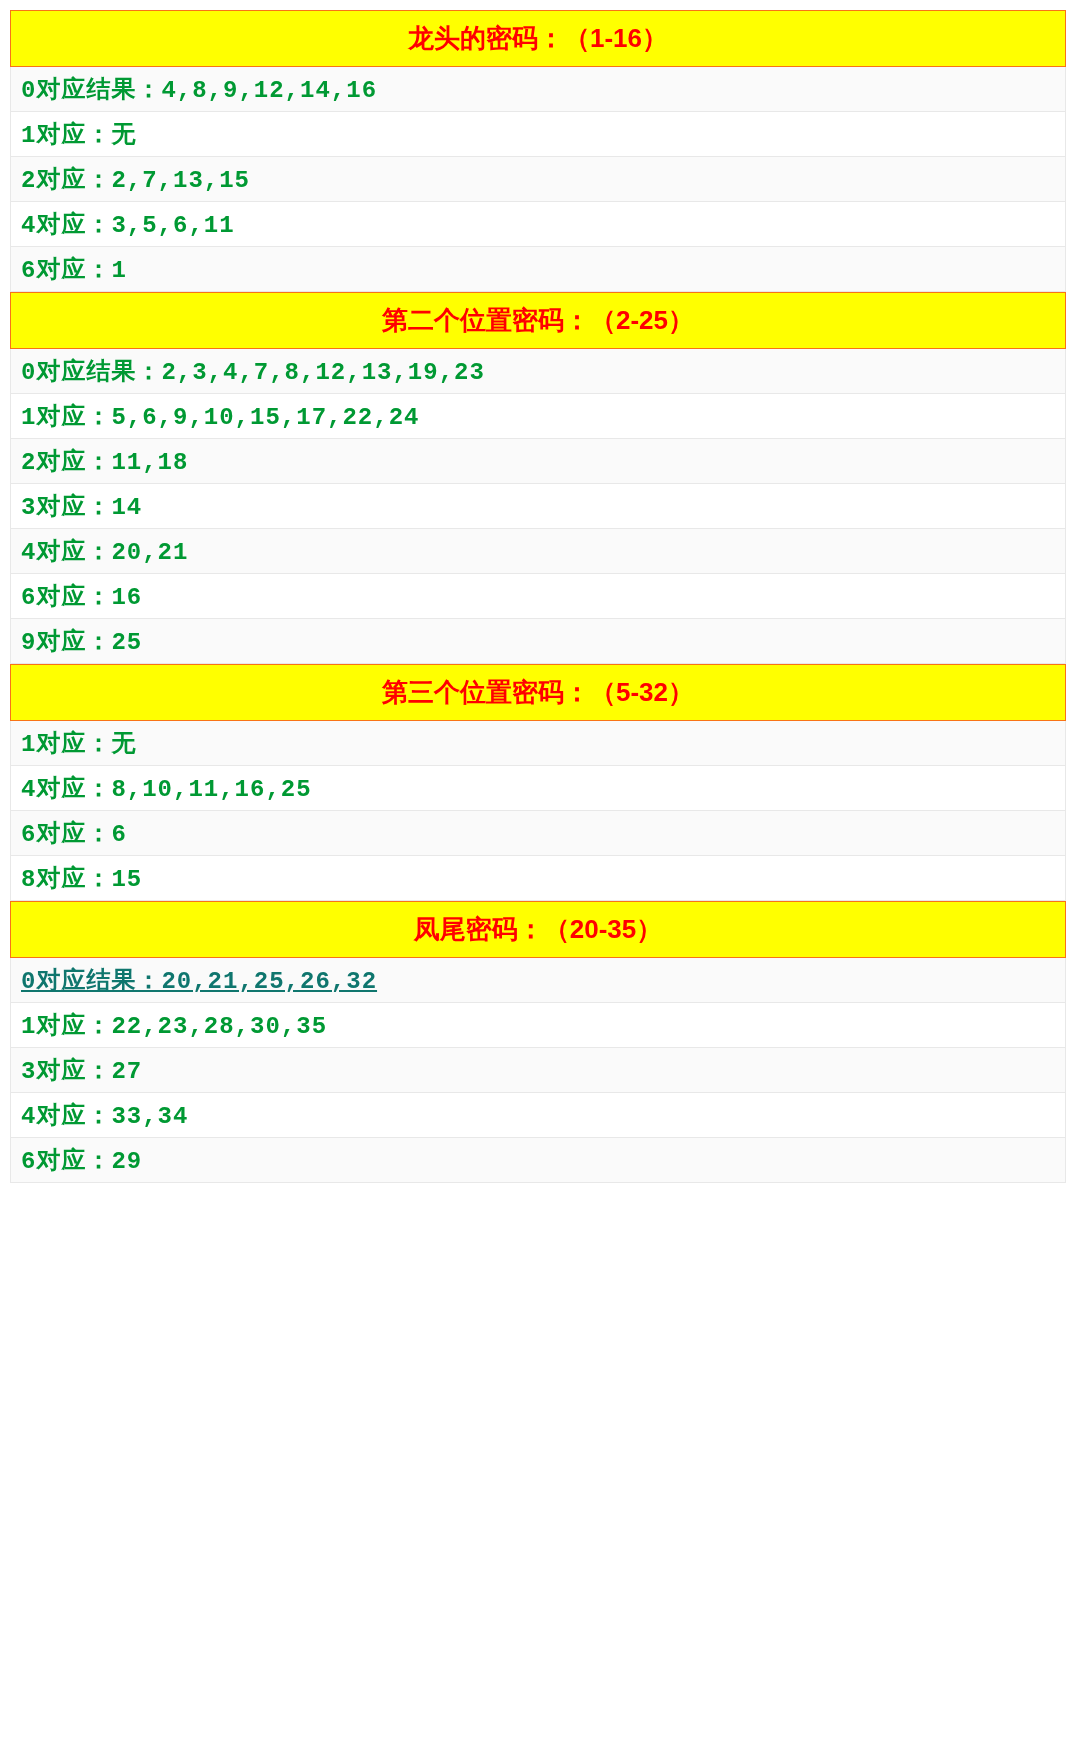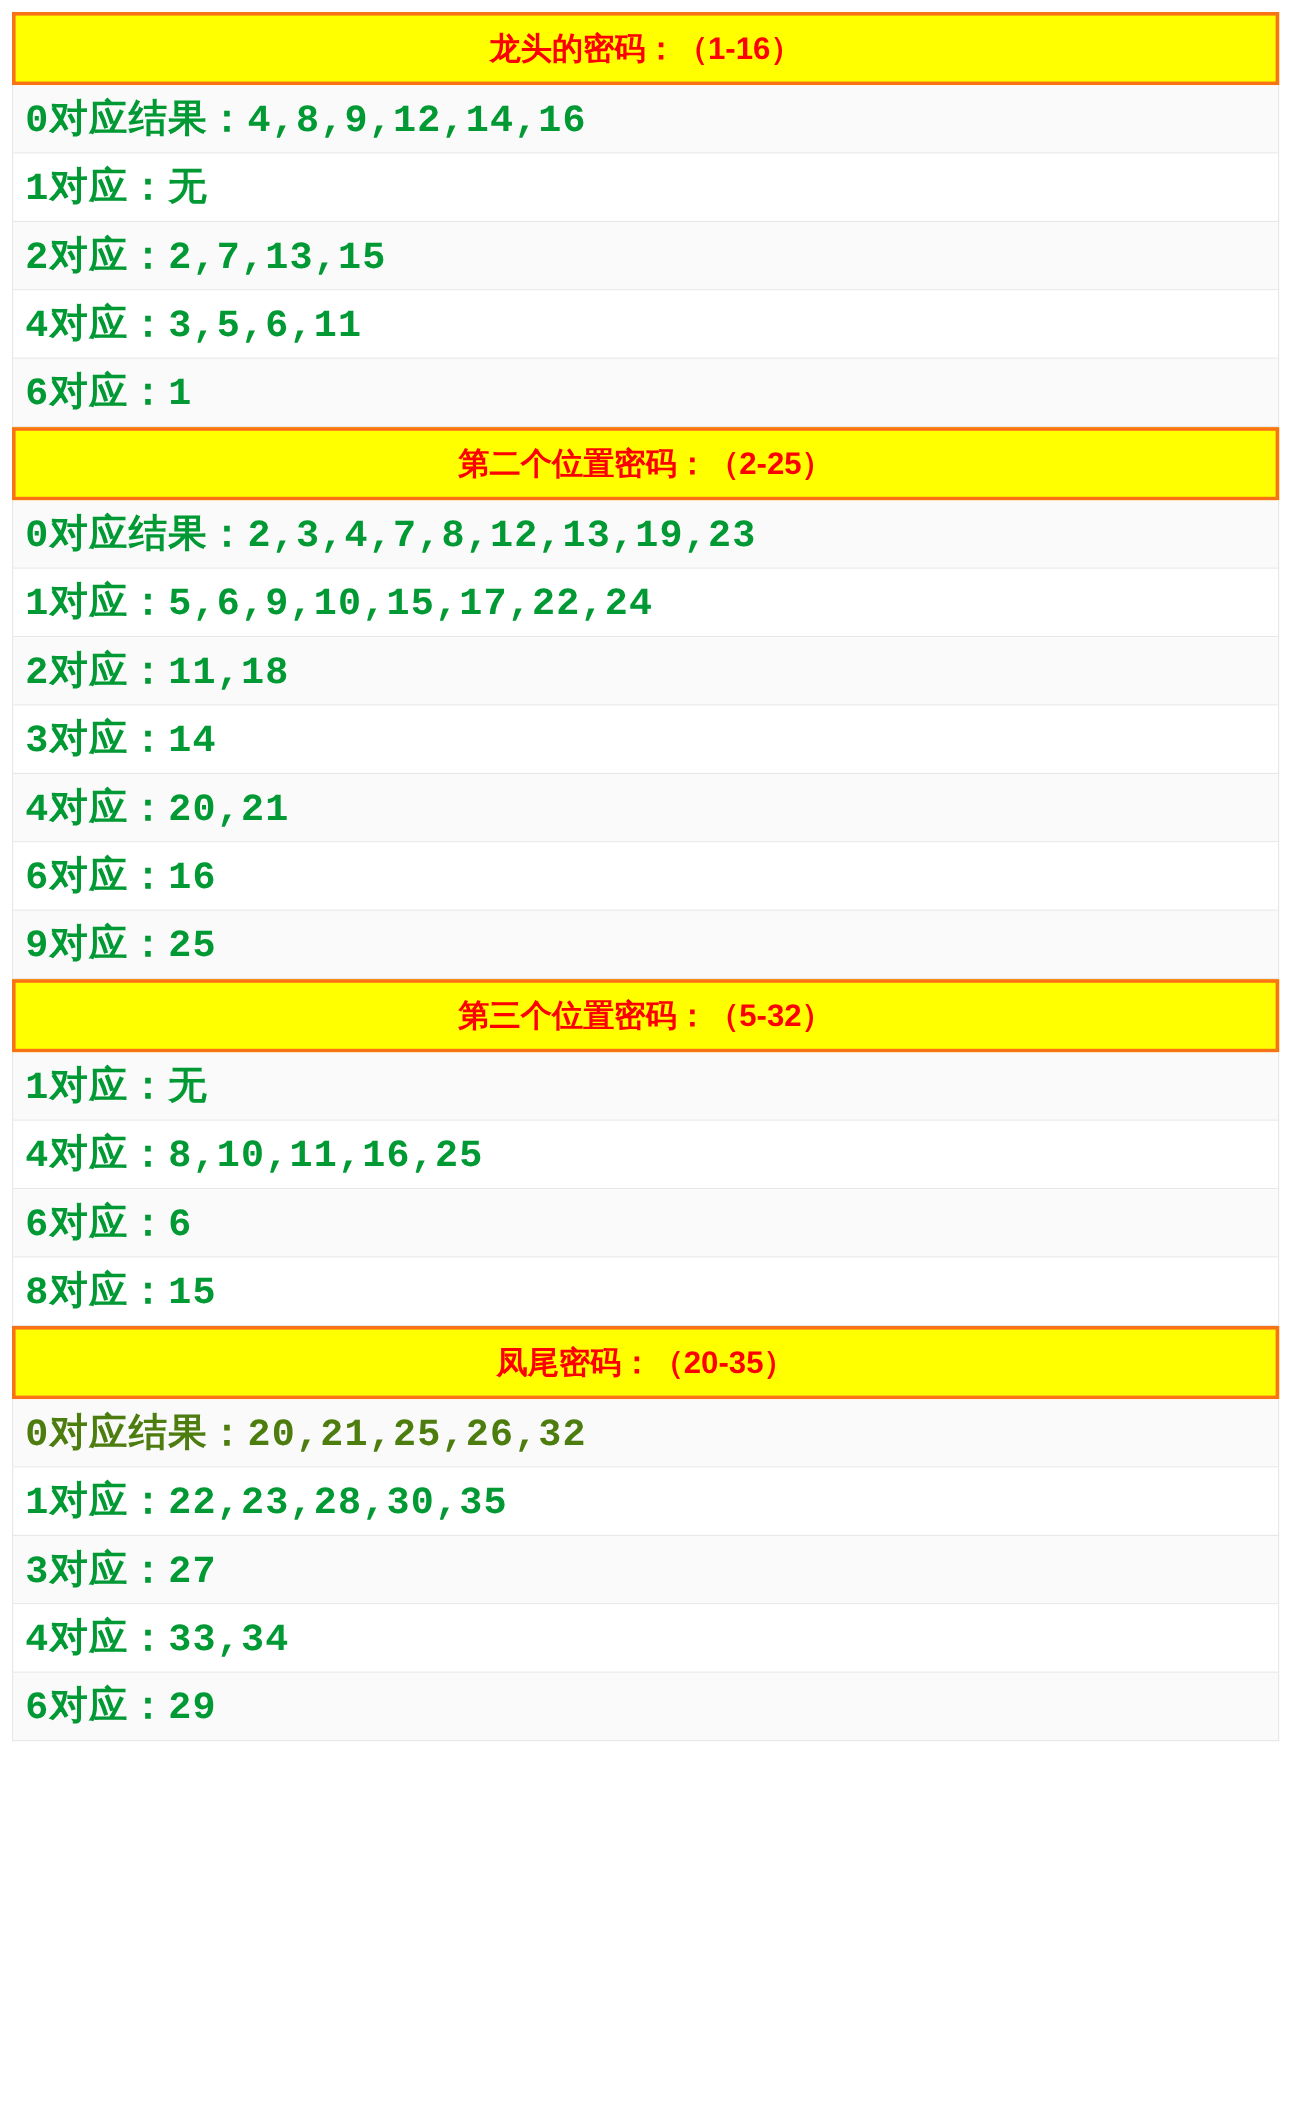--- a/index.html
+++ b/index.html
@@ -16,38 +16,39 @@
     .section {
       margin-bottom: 0;
     }
     .header {
       background: #ffff00;
       color: #ff0000;
       text-align: center;
       font-size: 26px;
       font-weight: bold;
       padding: 10px 0;
-      border: 3px solid #f97316;
+      border: 1px solid #f97316;
     }
     .row {
       background: #ffffff;
       color: #009933;
-      font-size: 32px;
+      font-size: 24px;
       font-weight: bold;
       padding: 6px 10px;
       border: 1px solid #e8e8e8;
       border-top: none;
       font-family: "Microsoft YaHei", "Courier New", monospace;
       letter-spacing: 1px;
     }
     .row:nth-child(even) {
       background: #fafafa;
     }
     .row-olive {
-      color: #4d7c0f;
+      color: #0f766e;
+      text-decoration: underline;
     }
   </style>
 </head>
 <body>
 
 <div id="container">
     <div class="section">
       <div class="header">龙头的密码：（1-16）</div>
       <div class="row">0对应结果：4,8,9,12,14,16</div>
       <div class="row">1对应：无</div>

